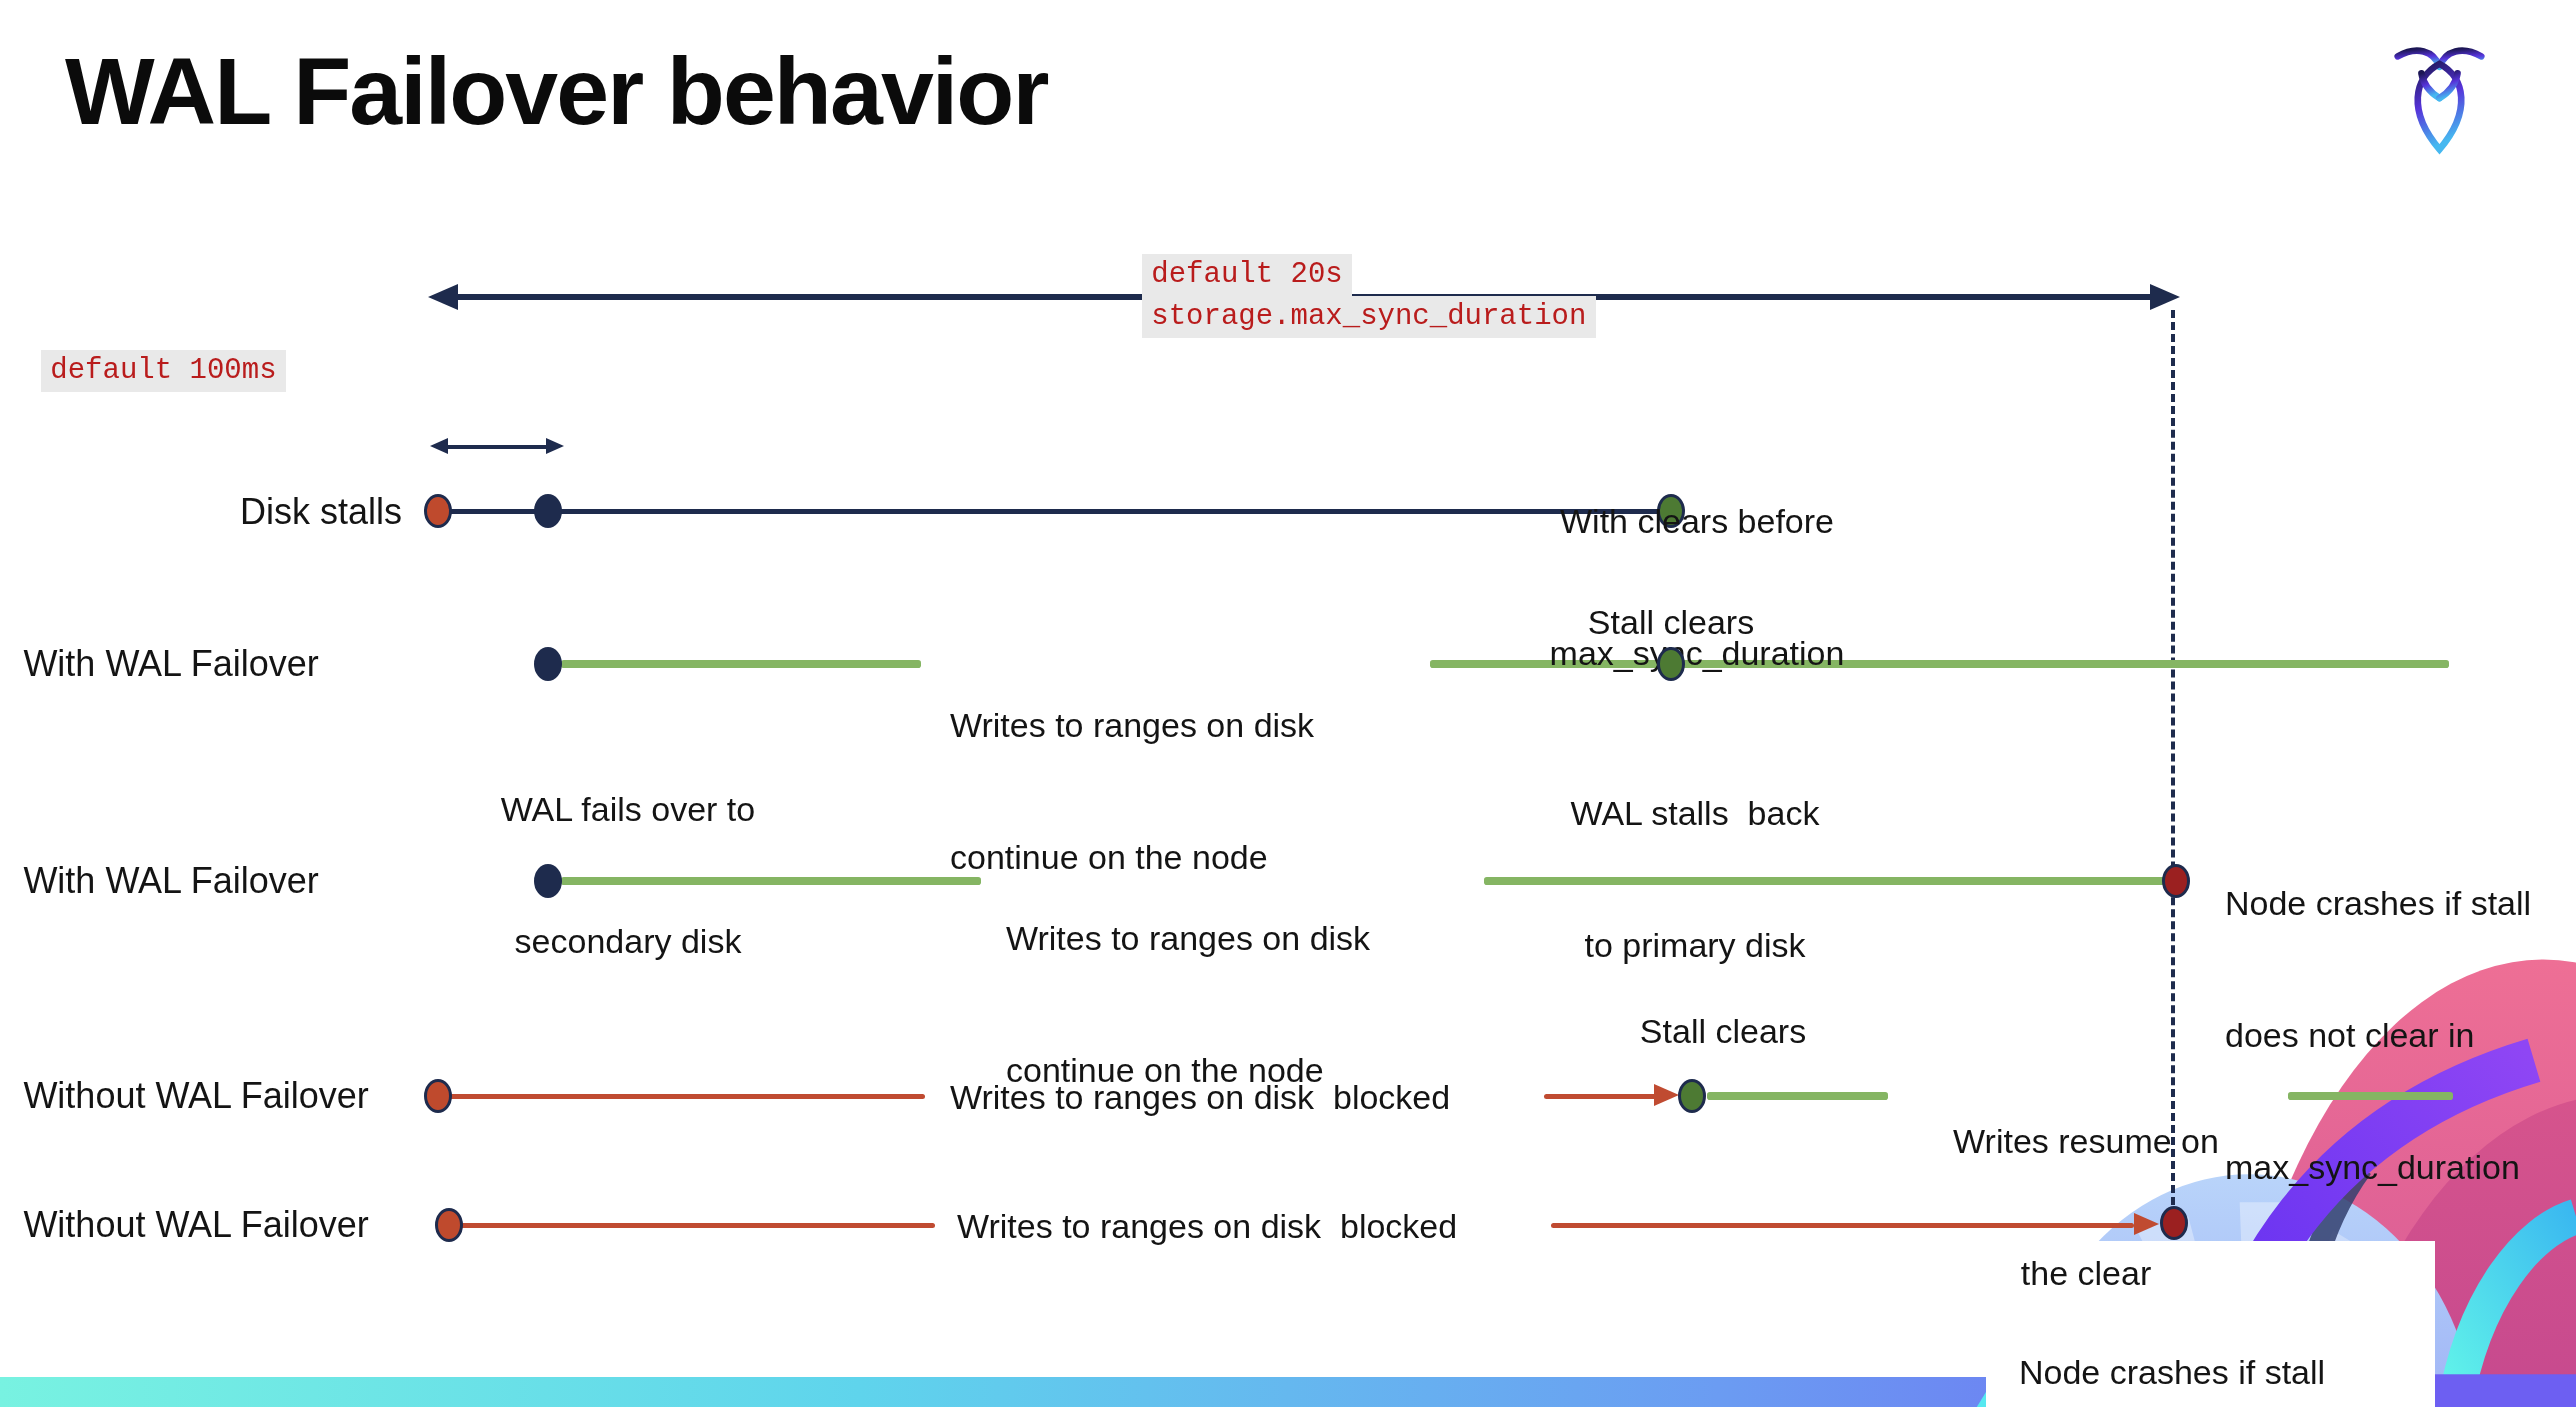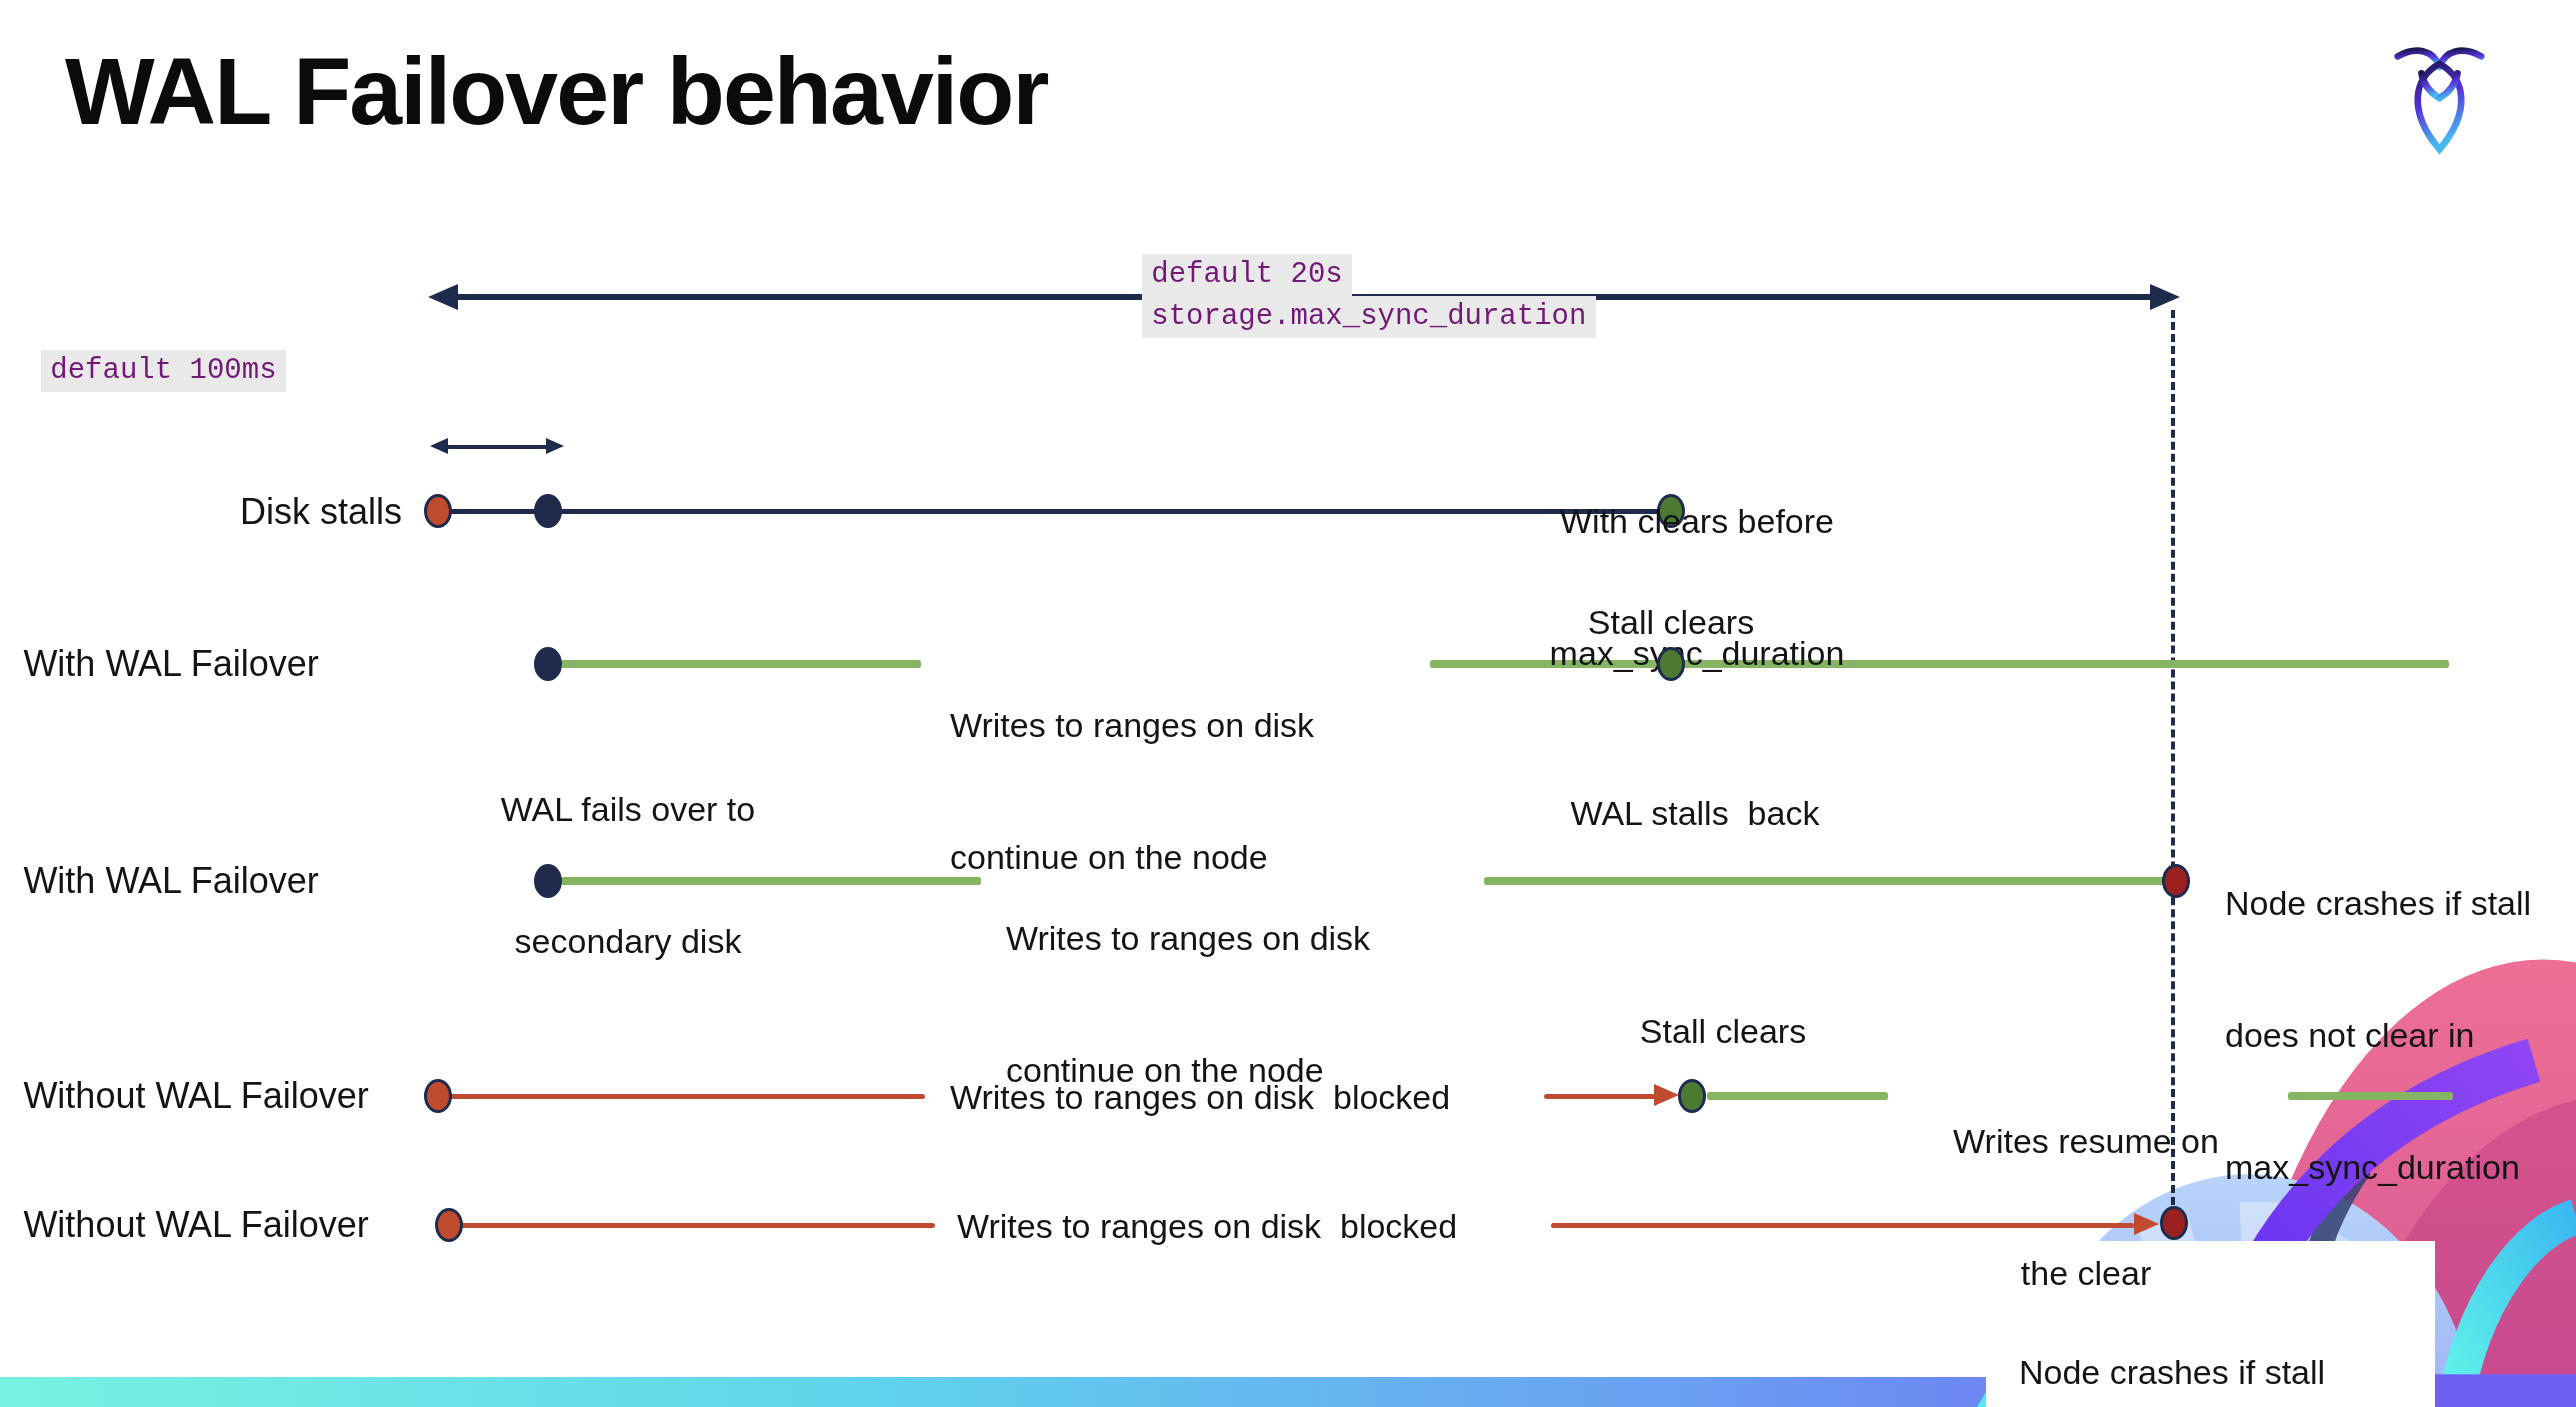--- a/index.html
+++ b/index.html
@@ -11,21 +11,21 @@
   .abs{position:absolute;}
   
   .title{
     left:65px; top:37px; font-size:95px; font-weight:800; letter-spacing:-1.9px;
     color:#0b0b0b; z-index:6; line-height:1.15;
   }
   
   .mono{
     font-family:"Liberation Mono","DejaVu Sans Mono",monospace;
     font-size:29px; line-height:42px; padding:0 9.3px; display:inline-block;
-    background:var(--label-bg,#e9e9e9); color:#701a75; white-space:pre; z-index:6;
+    background:var(--label-bg,#e9e9e9); color:#b91c1c; white-space:pre; z-index:6;
   }
   
   .note{font-size:34px; line-height:44px; white-space:pre-wrap; z-index:5;}
   .row-label{font-size:36px; line-height:41px; z-index:5; white-space:nowrap;}
   .center{text-align:center;}
   .right{text-align:right;}
   
   .line{z-index:4; border-radius:2.8px;}
   .line.navy{background:var(--navy,#1e2b4d);}
   .line.green{background:var(--green-line,#85b563);}
@@ -147,20 +147,21 @@
   </div>
   <div class="abs line green" style="left:1430px;top:660px;width:1019px;height:7.5px;"></div>
   <div class="abs dot green" style="left:1657px;top:647px;"></div>
   <div class="abs note center" style="left:1559px;top:600px;width:224px;">Stall clears</div>
   <div class="abs note center" style="left:460px;top:699px;width:336px;">
     <div>WAL fails over to</div>
     <div>secondary disk</div>
   </div>
   <div class="abs note center" style="left:1527px;top:703px;width:336px;">
     <div>WAL stalls  back</div>
+    <div>to primary disk</div>
   </div>
 
   <div class="abs row-label" style="left:23.4px;top:860px;">With WAL Failover</div>
   <div class="abs dot navy" style="left:534px;top:864px;"></div>
   <div class="abs line green" style="left:561px;top:877px;width:420px;height:7.5px;"></div>
   <div class="abs note" style="left:1006px;top:828px;">
     <div>Writes to ranges on disk</div>
     <div>continue on the node</div>
   </div>
   <div class="abs line green" style="left:1484px;top:877px;width:682px;height:7.5px;"></div>

